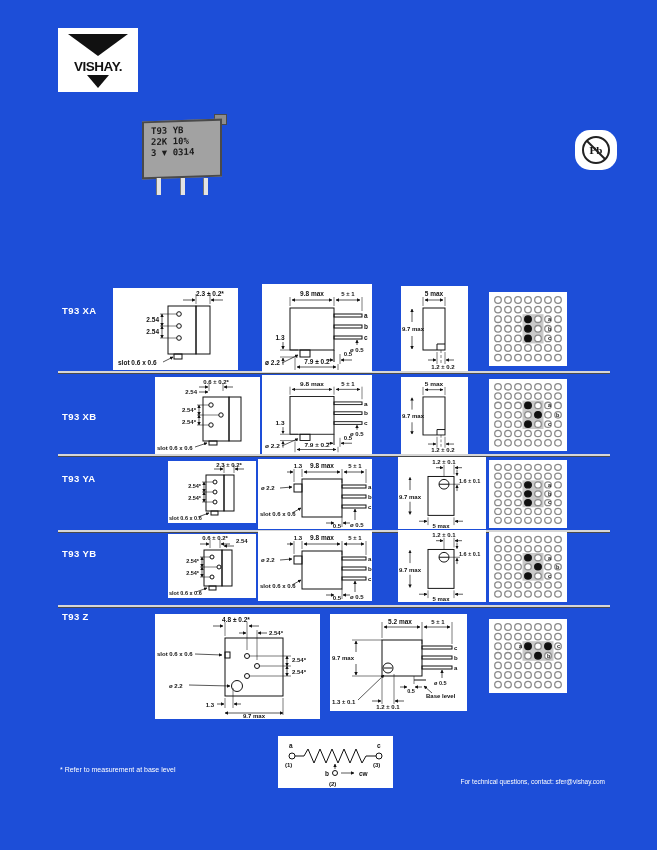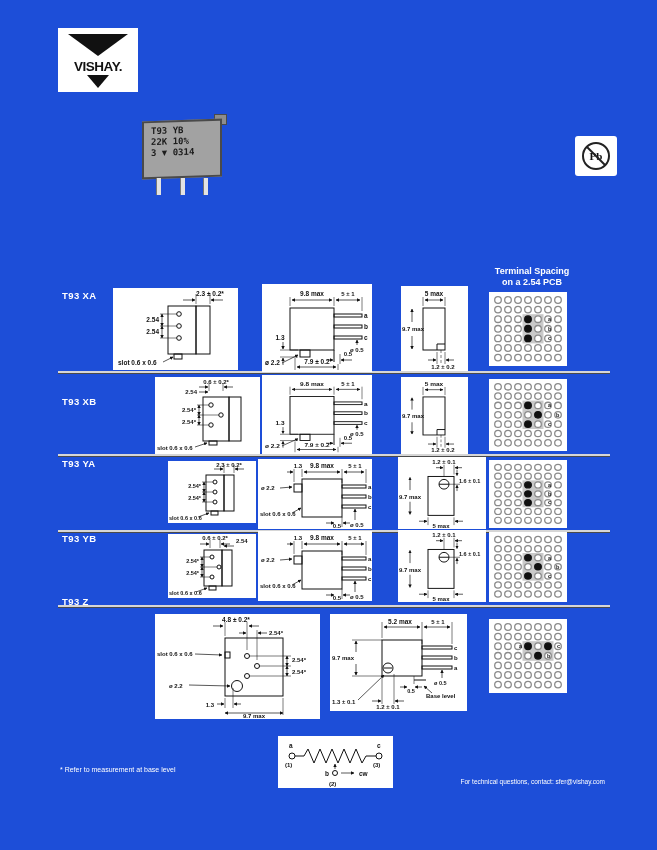--- a/index.html
+++ b/index.html
@@ -1,20 +1,20 @@
 <!DOCTYPE html>
 <html><head>
 <meta charset="utf-8">
 <style>
   html,body{margin:0;padding:0;background:#000;}
   #page{position:relative;width:657px;height:850px;background:#1d4ed8;overflow:hidden;
         font-family:"Liberation Sans",sans-serif;}
   .abs{position:absolute;}
   .panel{position:absolute;background:#fff;}
-  .rowlabel{position:absolute;left:62px;color:#fff;font-weight:bold;font-size:9.5px;letter-spacing:.4px;}
+  .rowlabel{position:absolute;left:62px;color:#fff;font-weight:bold;font-size:9.5px;letter-spacing:.4px;margin-top:15px;}
   .sep{position:absolute;left:58px;width:552px;height:2px;background:#d6d6d6;border-bottom:1px solid #4a4a4a;}
   .whitebox{position:absolute;background:#fff;}
   .note{position:absolute;color:#fff;font-weight:bold;font-size:9px;text-align:center;line-height:11px;}
   .foot{position:absolute;color:#fff;font-size:7px;}
   svg text{font-family:"Liberation Sans",sans-serif;font-weight:bold;fill:#111;}
   .d{font-size:6.5px;} .d6{font-size:6px;} .d55{font-size:5.5px;}
   .ln{fill:none;stroke:#111;stroke-width:1;}
   .lt{fill:none;stroke:#111;stroke-width:.55;}
   .dm{fill:none;stroke:#111;stroke-width:.7;}
   .photo-body{position:absolute;left:0;top:6px;width:80px;height:58px;background:#a2a2a2;
@@ -48,32 +48,28 @@
     <div class="photo-body">
       <div class="photo-line">T93 YB</div>
       <div class="photo-line">22K 10%</div>
       <div class="photo-line">3 ▼ 0314</div>
     </div>
     <div class="lead" style="left:14px"></div>
     <div class="lead" style="left:38px"></div>
     <div class="lead" style="left:61px"></div>
   </div>
 
-  <div class="whitebox" style="left:575px;top:136px;width:42px;height:40px;border-radius:3px">
+  <div class="whitebox" style="left:575px;top:130px;width:42px;height:40px;border-radius:15px">
     <svg width="42" height="40" viewBox="0 0 42 40">
       <circle cx="21" cy="20" r="13" fill="none" stroke="#222" stroke-width="2"></circle>
       <text x="21" y="24" text-anchor="middle" style="font-size:11px;font-family:'Liberation Serif',serif">Pb</text>
       <line x1="12" y1="11" x2="30" y2="29" stroke="#222" stroke-width="2"></line>
     </svg>
   </div>
 
-  <div class="note" style="left:462px;top:266px;width:140px">
-    <div>Terminal Spacing</div>
-    <div>on a 2.54 PCB</div>
-  </div>
 
   <div class="sep" style="top:371px"></div>
   <div class="sep" style="top:454px"></div>
   <div class="sep" style="top:530px"></div>
   <div class="sep" style="top:605px"></div>
 
   <div class="rowlabel" style="top:290px">T93 XA</div>
   <div class="rowlabel" style="top:396px">T93 XB</div>
   <div class="rowlabel" style="top:458px">T93 YA</div>
   <div class="rowlabel" style="top:533px">T93 YB</div>

